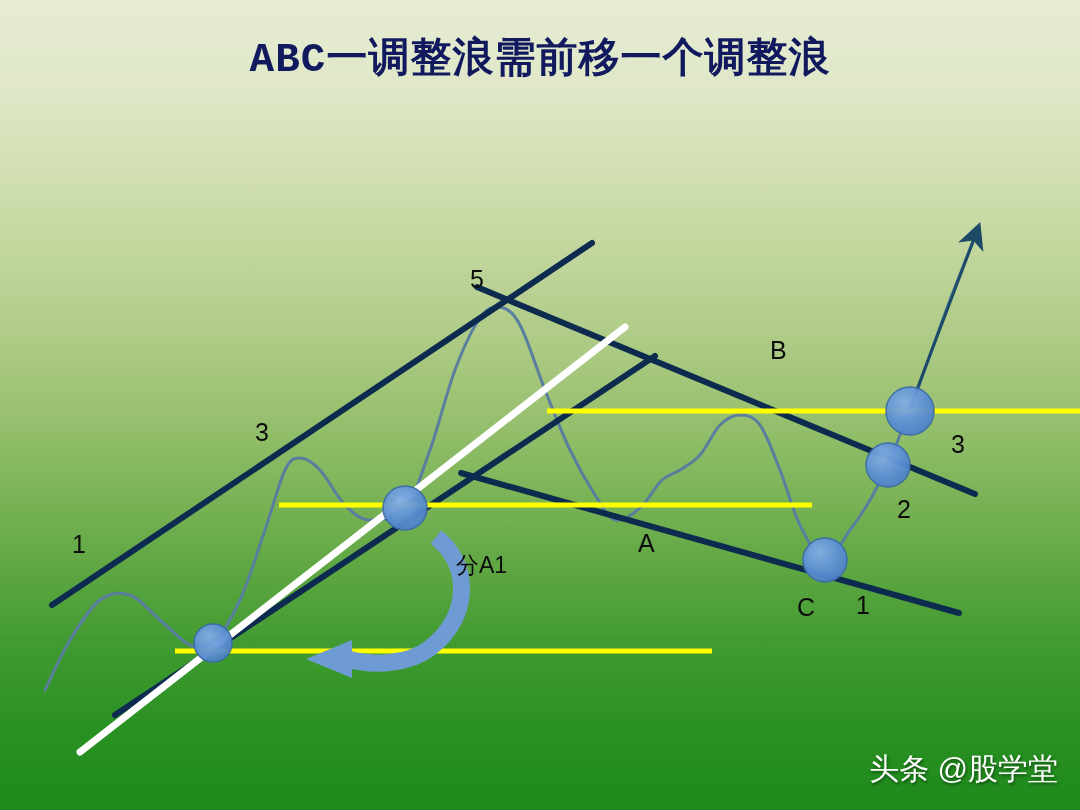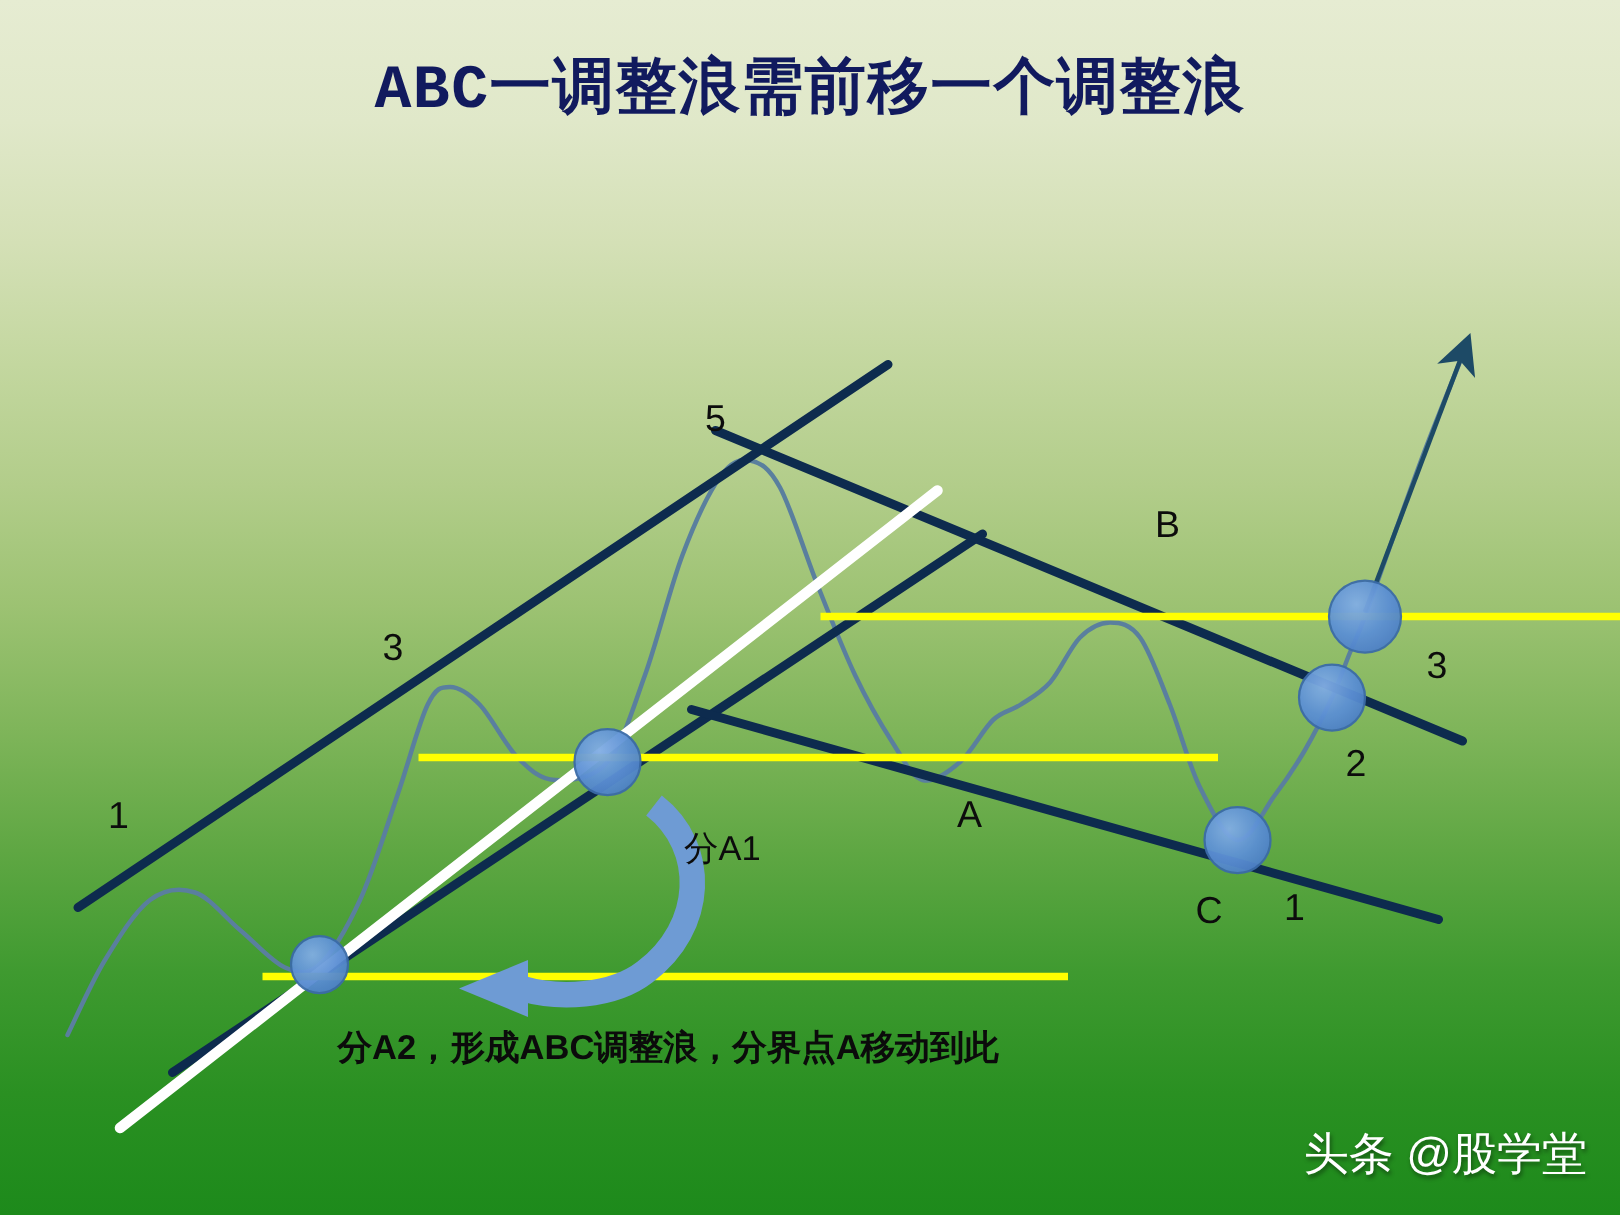--- a/index.html
+++ b/index.html
@@ -107,17 +107,16 @@
       <div class="lbl num" style="left: 470px; top: 267px;">5</div>
       <div class="lbl cjk" style="left: 456px; top: 554px;">分A1</div>
       <div class="lbl ltr" style="left: 638px; top: 531px;">A</div>
       <div class="lbl ltr" style="left: 770px; top: 338px;">B</div>
       <div class="lbl ltr" style="left: 797px; top: 595px;">C</div>
       <div class="lbl num" style="left: 856px; top: 593px;">1</div>
       <div class="lbl num" style="left: 897px; top: 497px;">2</div>
       <div class="lbl num" style="left: 951px; top: 432px;">3</div>
     </div>
 
-  <div id="caption">分A2，形成ABC调整浪，分界点A移动到此</div>
 
   <div id="watermark">头条 @股学堂</div>
 
 </div>
 
 </body></html>

